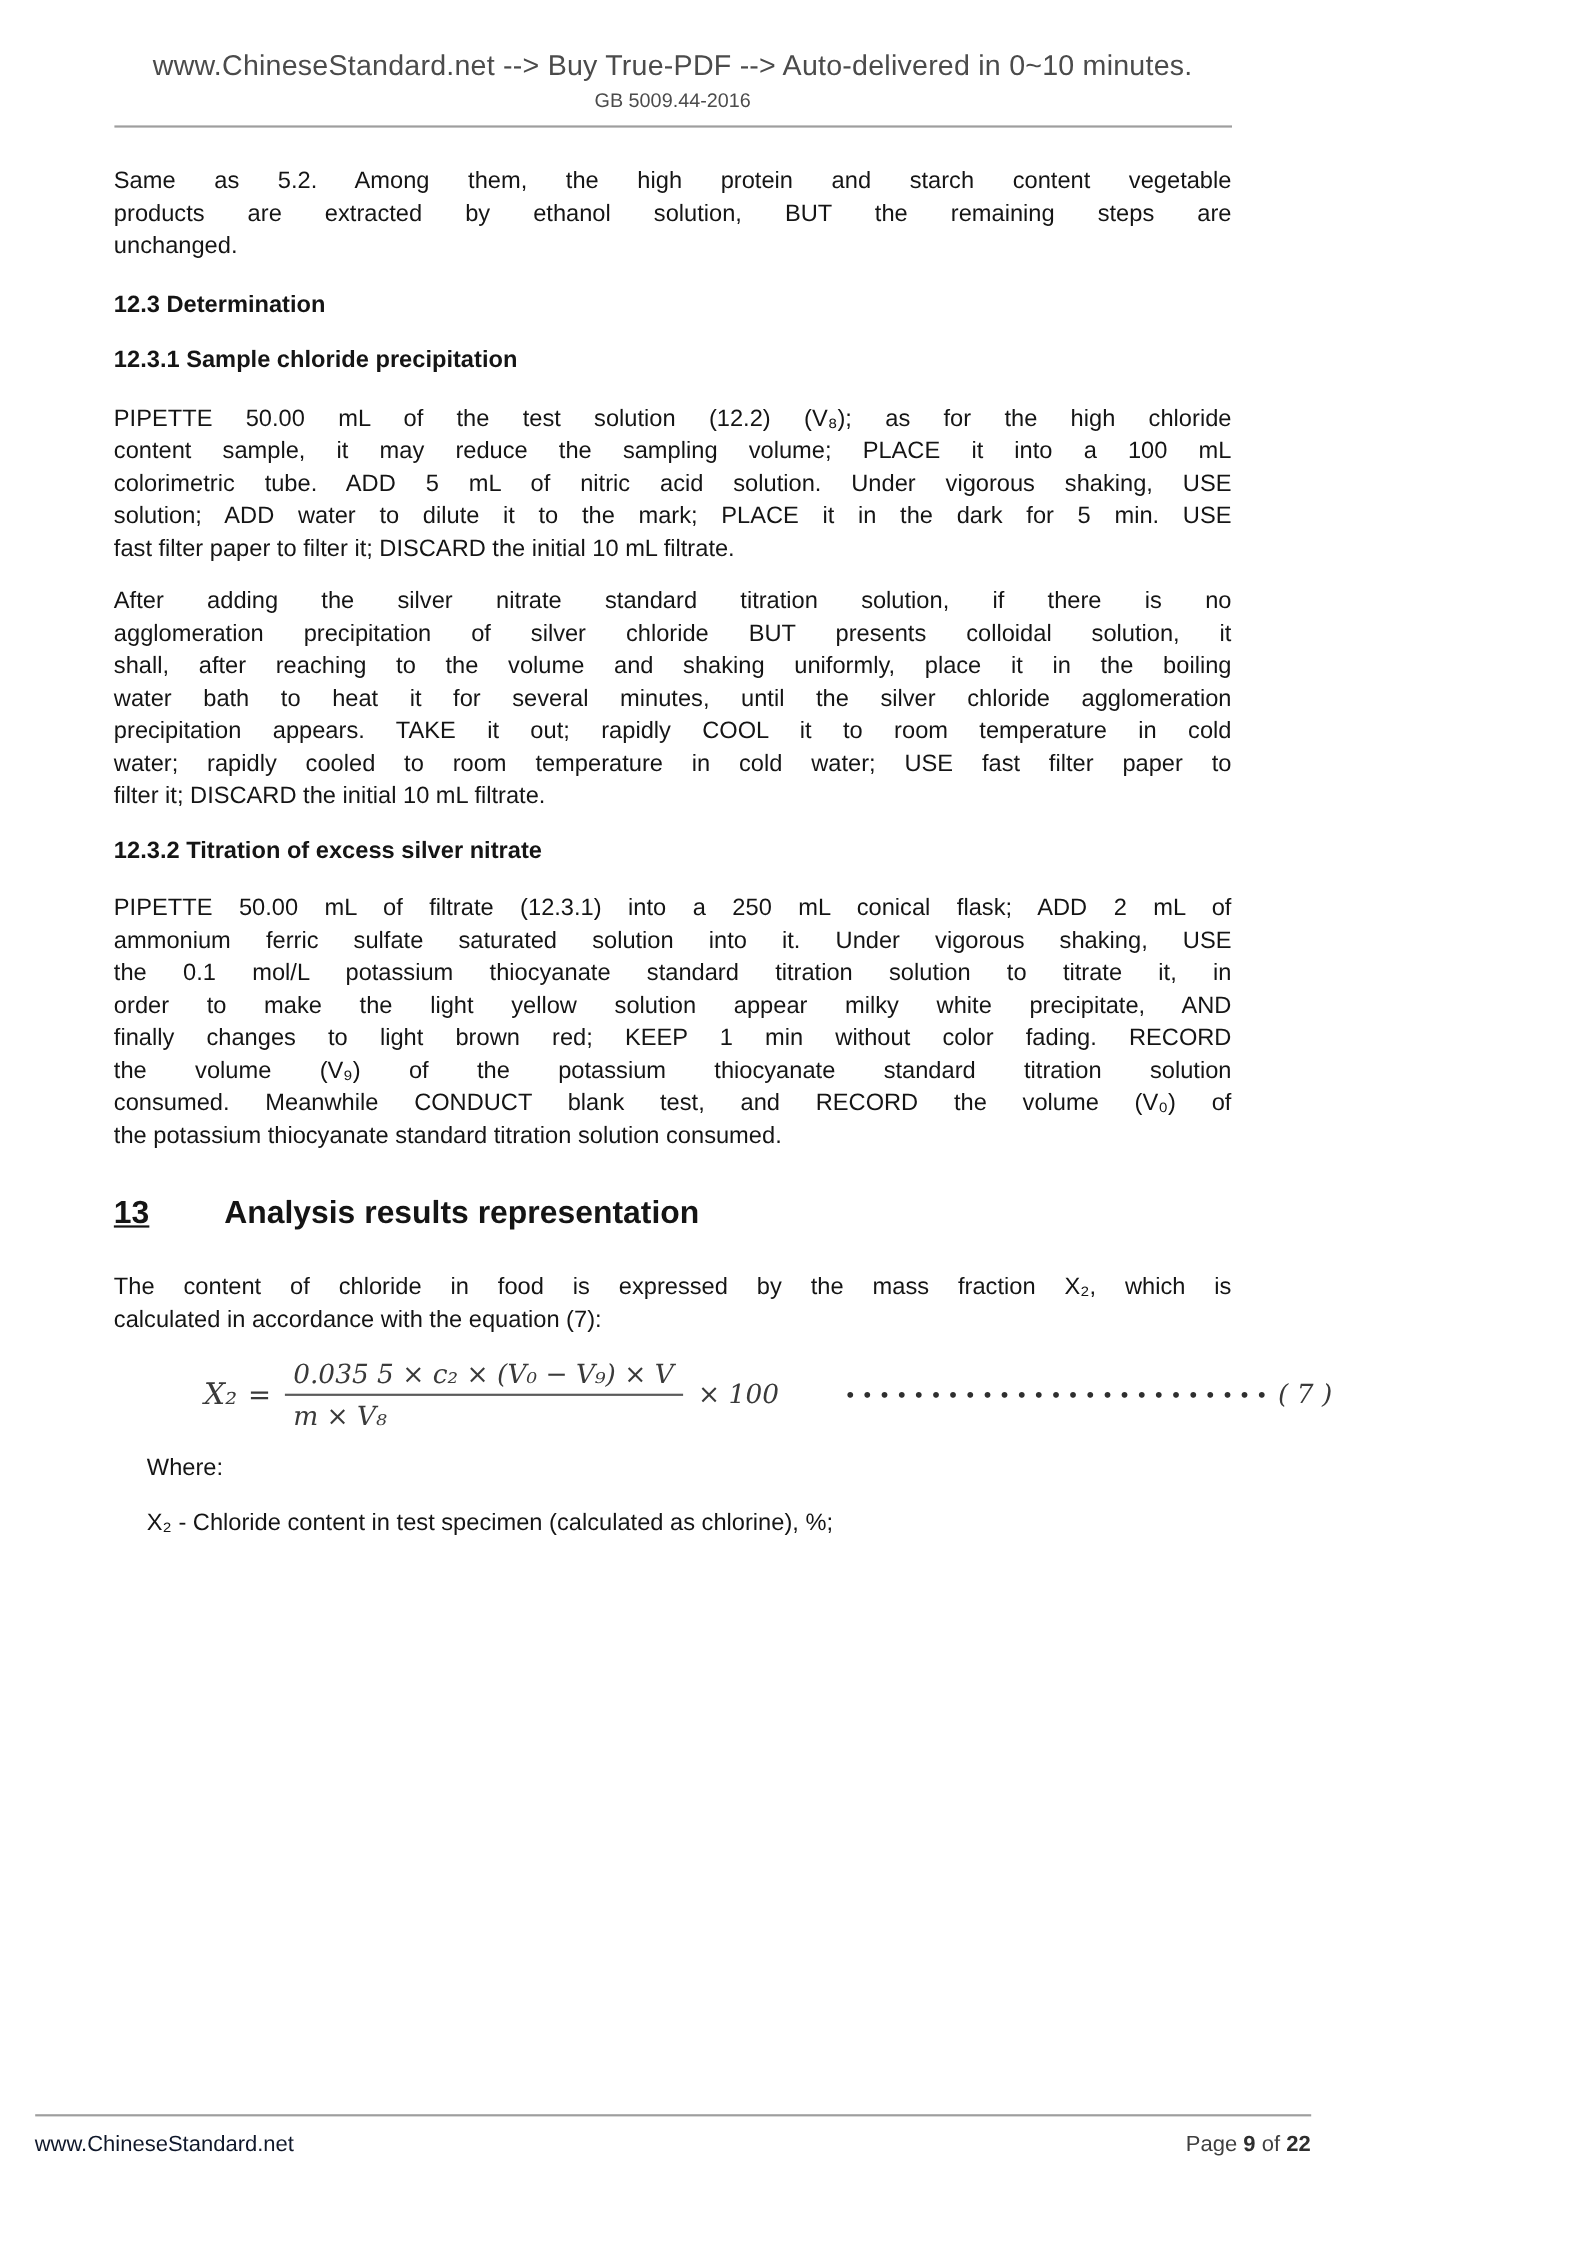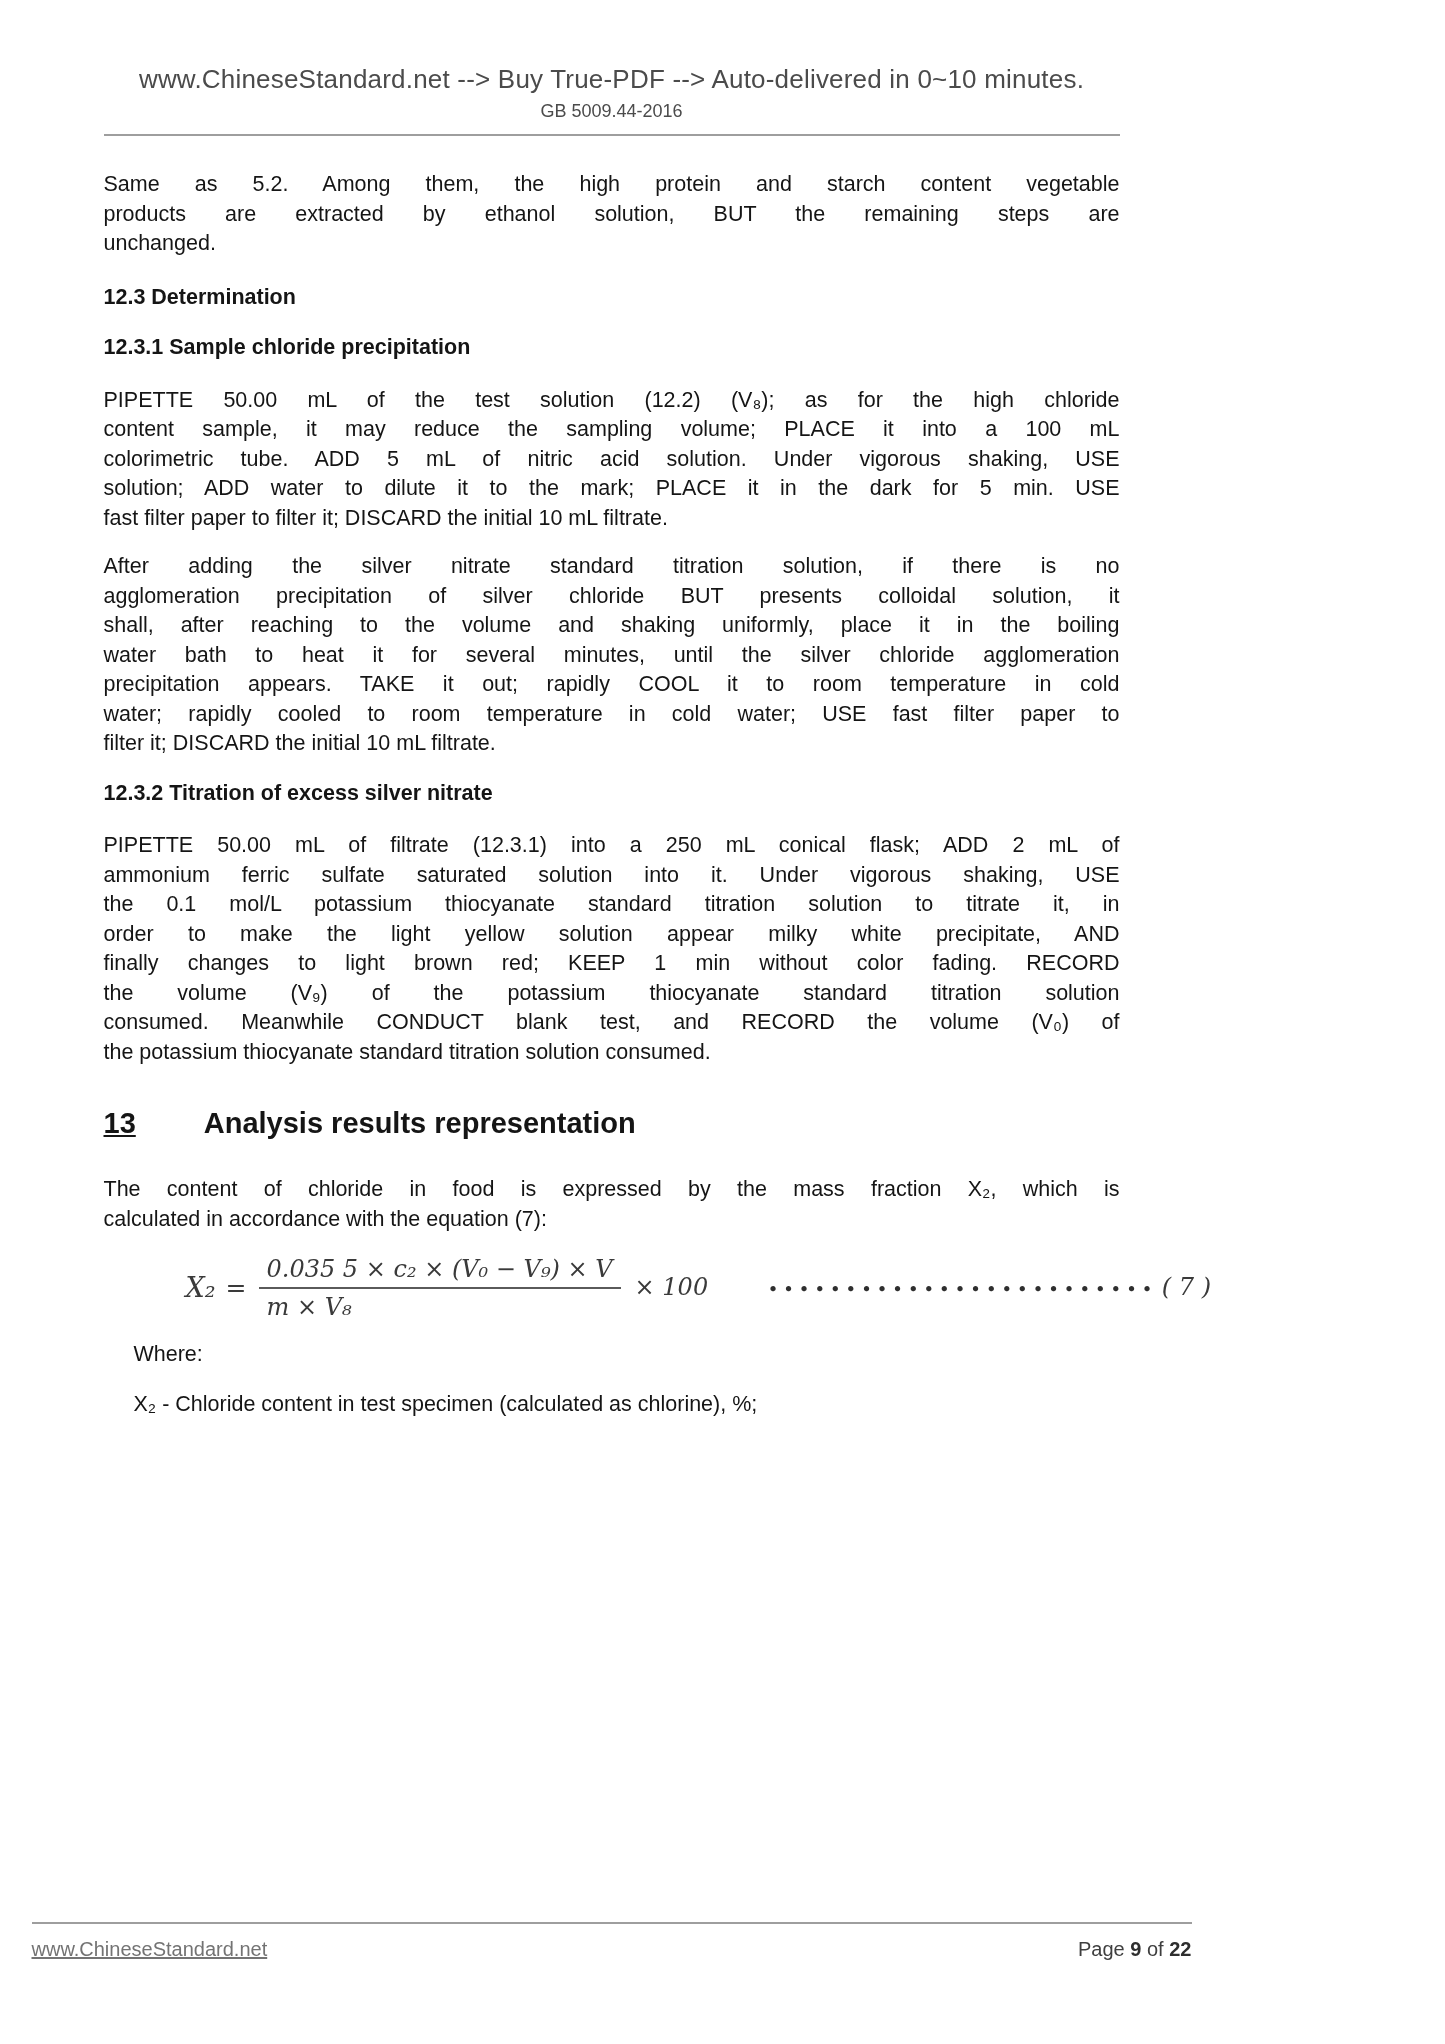--- a/index.html
+++ b/index.html
@@ -2,21 +2,21 @@
 <html><head>
 <meta charset="utf-8">
 <style>
   html,body { margin:0; padding:0; background:#ffffff; }
   .page {
     position:relative;
     width:1223px; height:2044px;
     background:#ffffff;
     overflow:hidden;
     box-sizing:border-box;
-    padding-top:64px;
+    padding-top:44px;
     display:flex; flex-direction:column;
     font-family:"Liberation Sans","DejaVu Sans",sans-serif;
     color:#151515;
   }
   .header { text-align:center; color:#4b4b4b; }
   .header-line1 { font-size:26px; line-height:30px; letter-spacing:0.2px; }
   .header-line2 { font-size:18px; line-height:22px; margin-top:6px; }
   .rule { border-bottom:2px solid #9e9e9e; }
   .header-rule { width:1016px; margin:12px auto 0; }
 
@@ -62,21 +62,21 @@
   .where { margin-top:18px; padding-left:30px; }
   .x2def { margin-top:20px; padding-left:30px; }
 
   .footer { margin-top:auto; padding-bottom:82px; }
   .footer-rule { width:1160px; margin:0 auto; }
   .footer-row {
     width:1160px; margin:12px auto 0;
     display:flex; justify-content:space-between; align-items:baseline;
     font-size:20px; line-height:26px; color:#4b4b4b;
   }
-  .site-link { color:#737373; text-decoration:underline; cursor:pointer; }
+  .site-link { color:#0f172a; cursor:pointer; }
   .page-num { color:#3f3f3f; }
   .page-num b { color:#2e2e2e; }
   .pn-part { display:inline; }
 </style>
 </head>
 <body>
 
 <div class="page">
 
   <div class="header">

